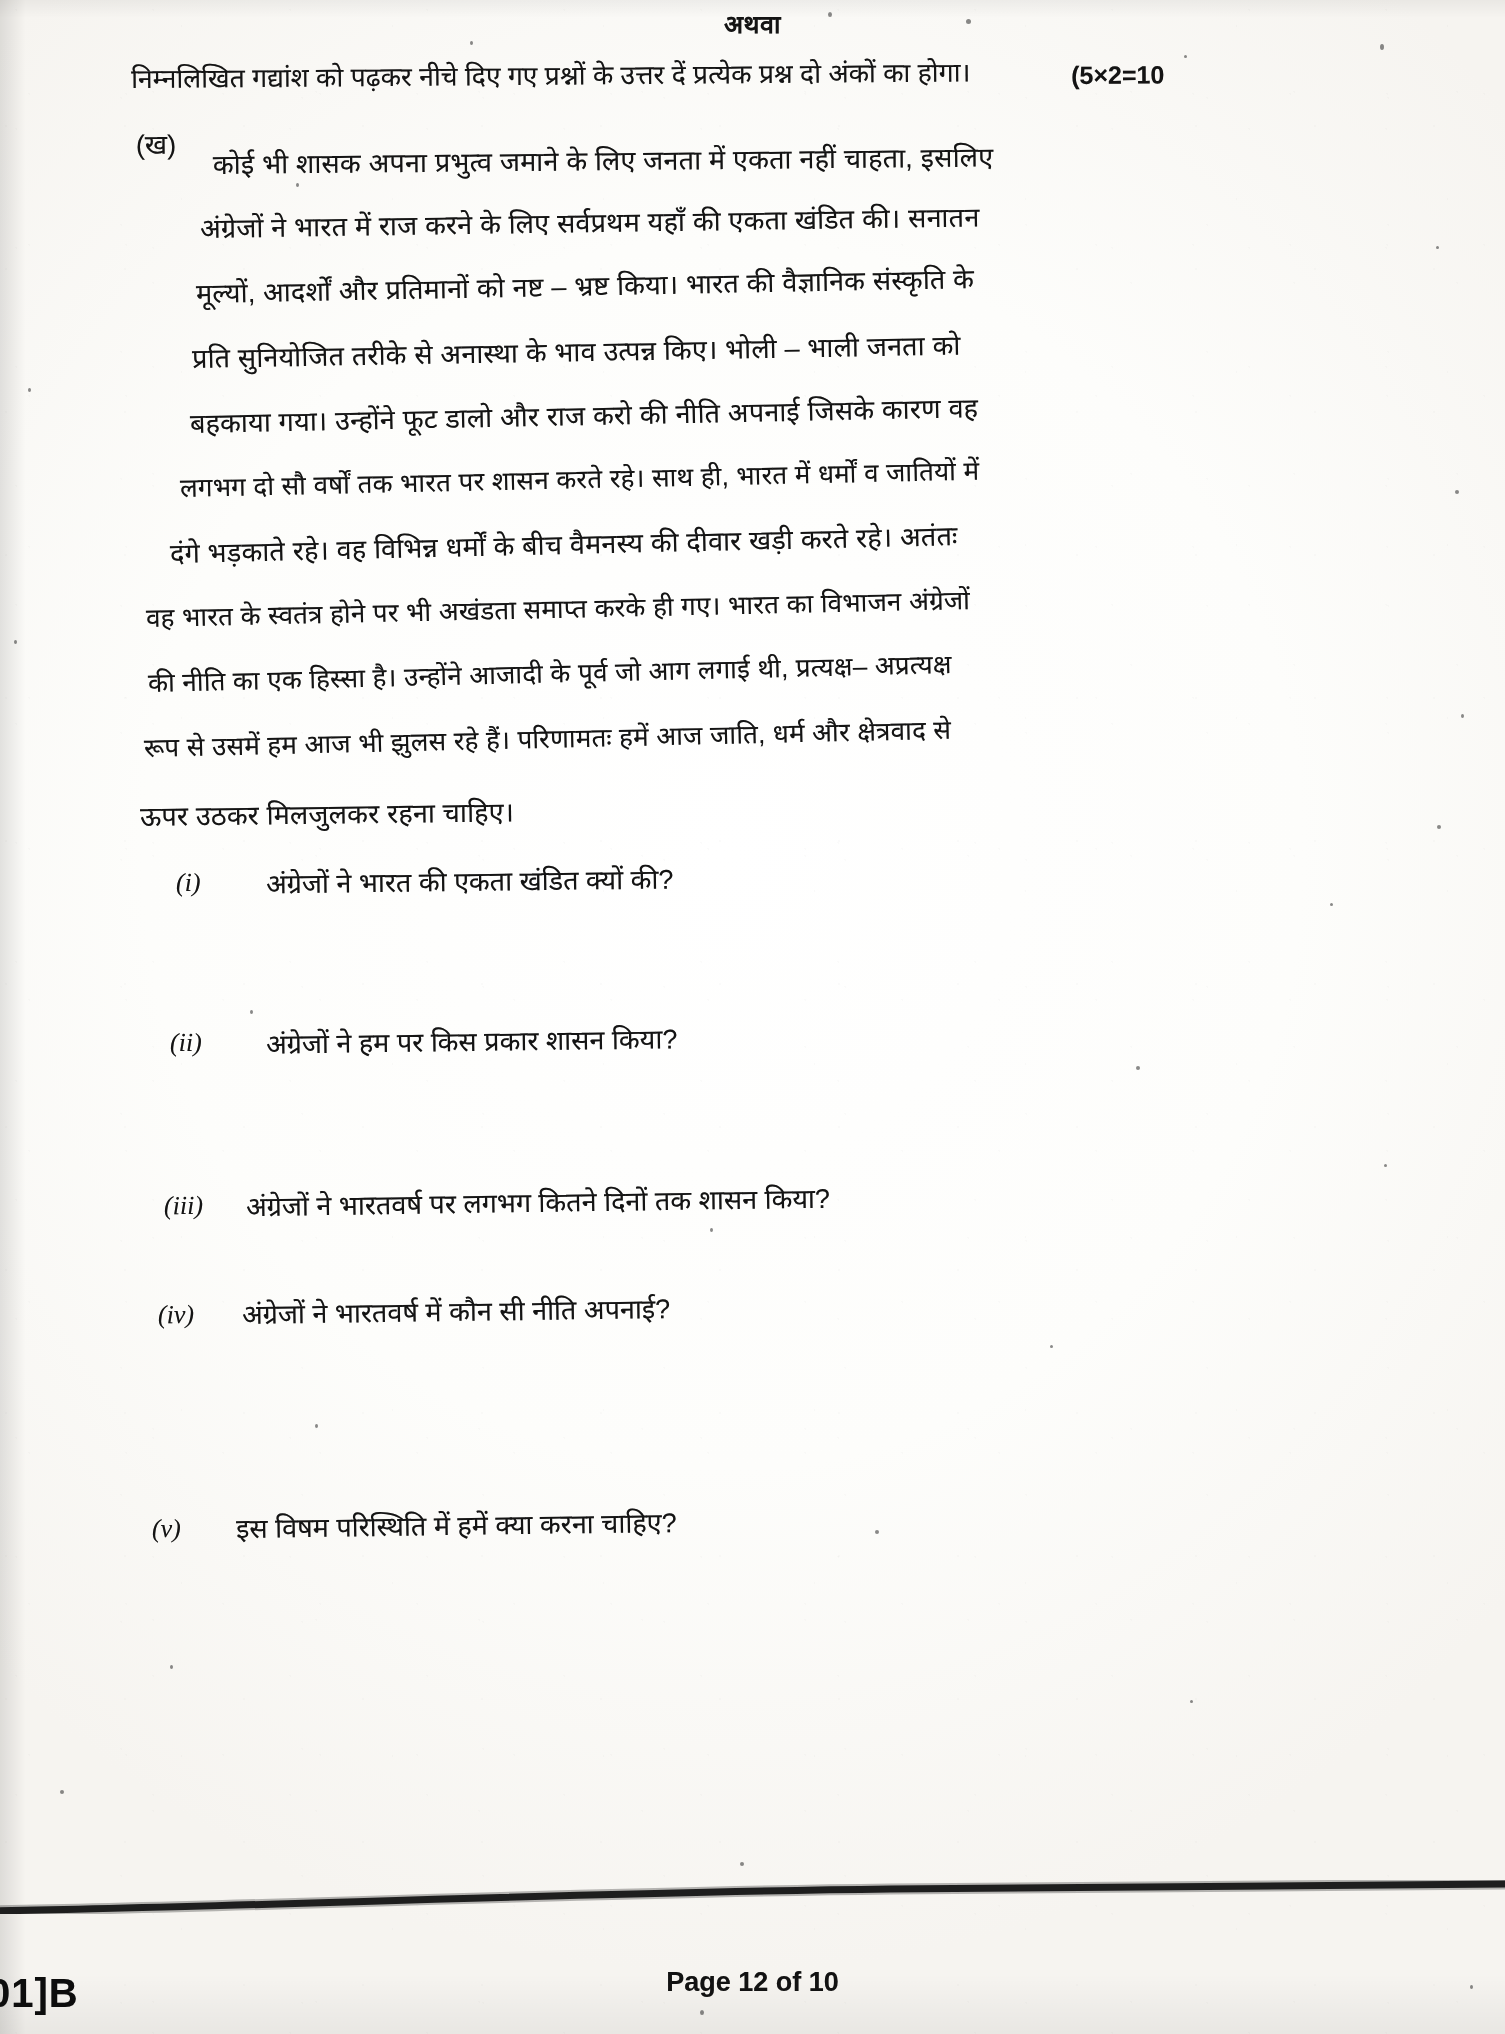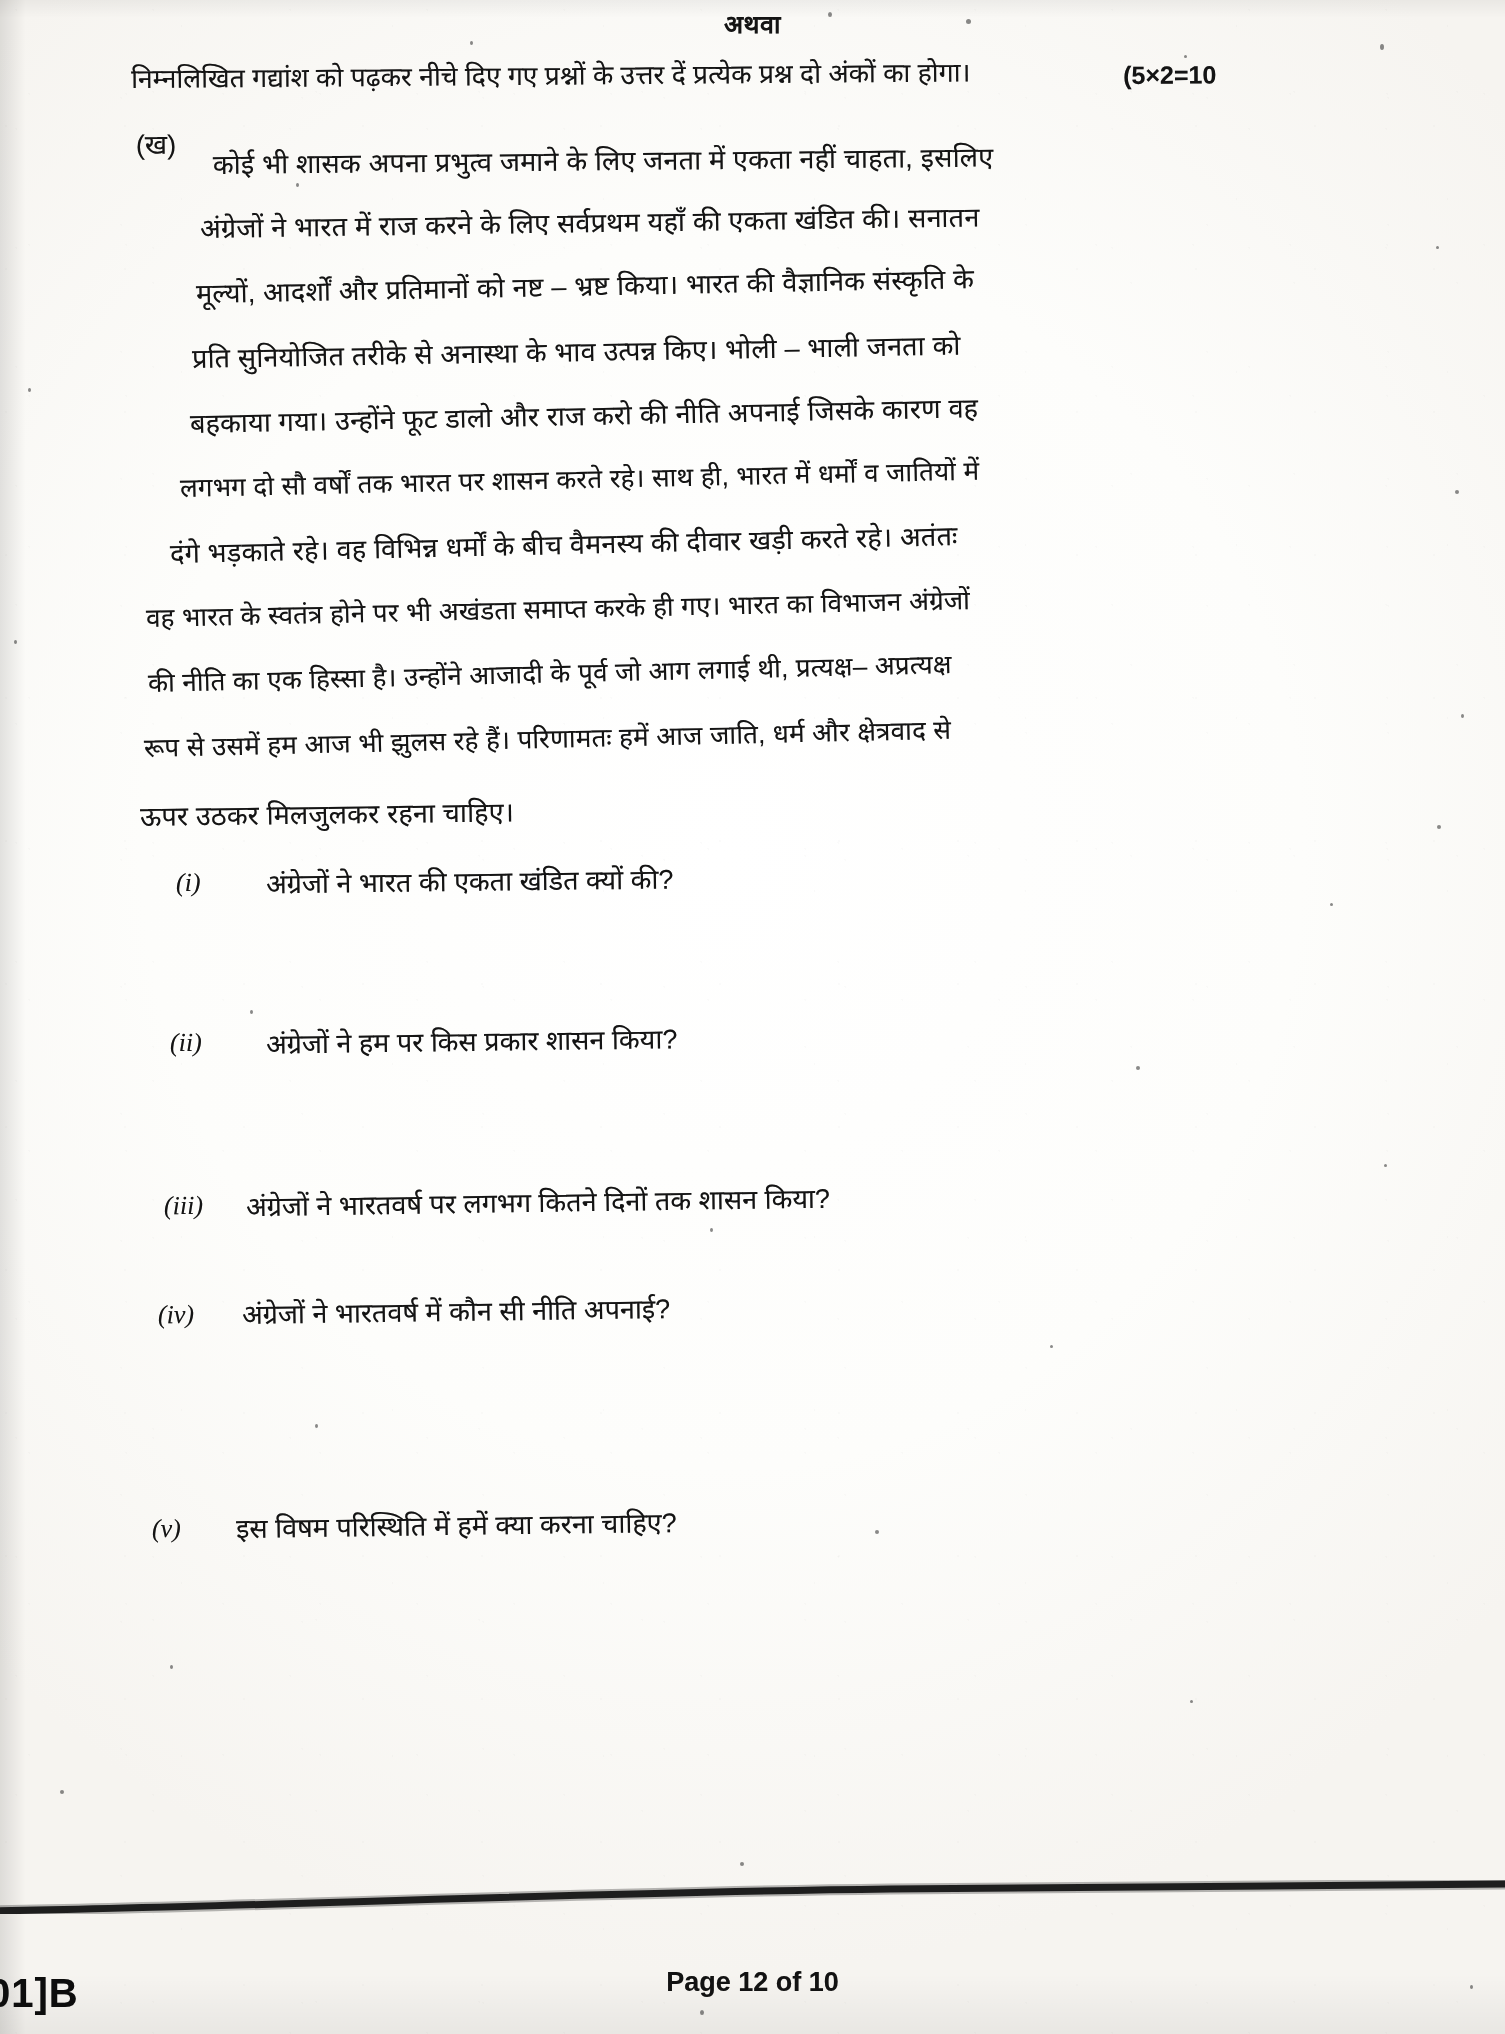--- a/index.html
+++ b/index.html
@@ -95,21 +95,21 @@
   }
   #instruction-text {
     position: absolute;
     left: 0; top: 0;
     font-size: 26.5px;
     transform: rotate(-0.45deg);
     transform-origin: left top;
   }
   #instruction-marks {
     position: absolute;
-    left: 992px;
+    left: 940px;
     top: 1px;
     font-size: 25px;
     font-weight: 700;
     font-family: "Liberation Sans", "DejaVu Sans", sans-serif;
     transform: rotate(-0.4deg);
     transform-origin: left top;
   }
 
   
   #part-label {

